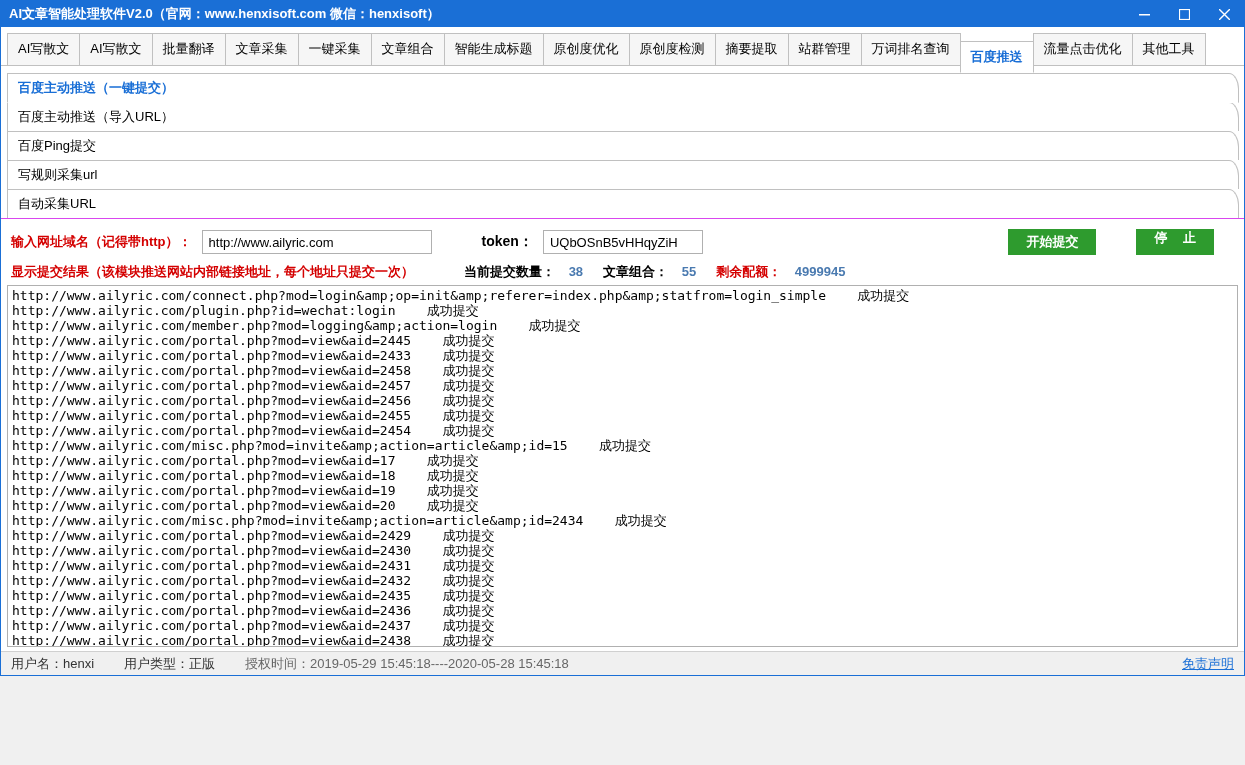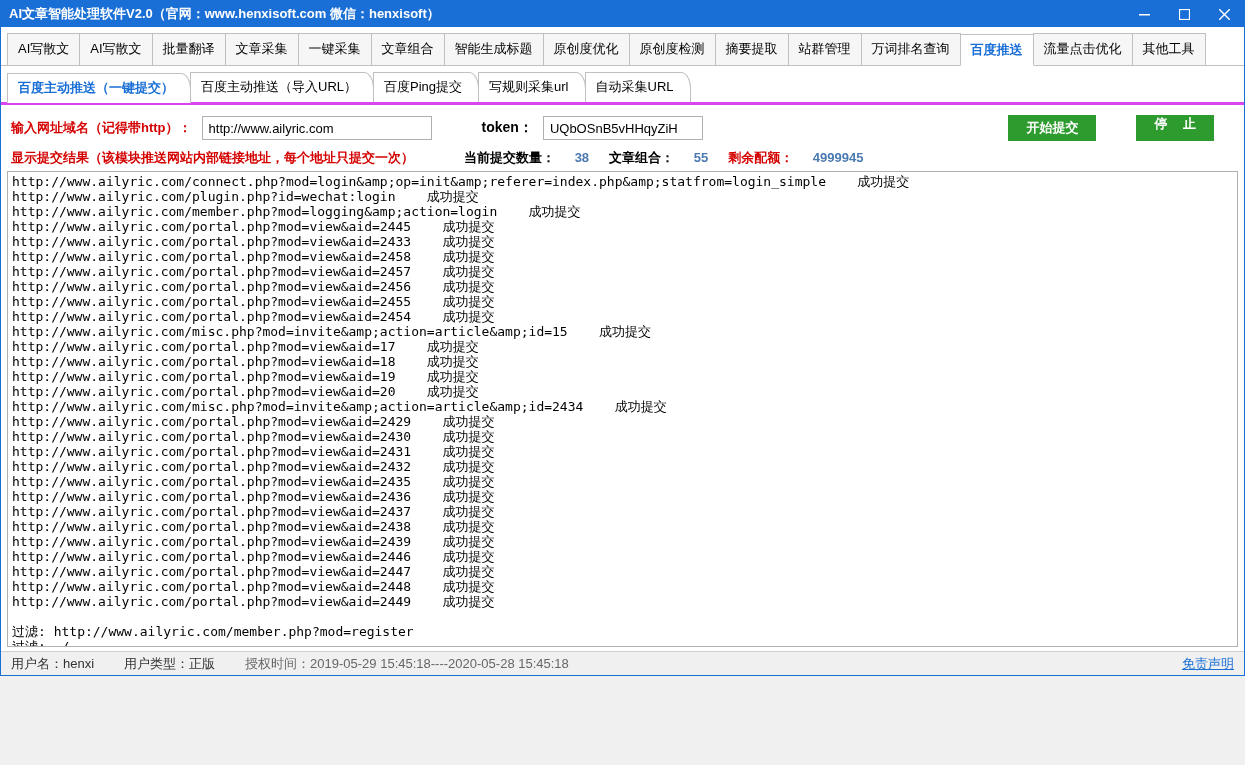--- a/index.html
+++ b/index.html
@@ -5,36 +5,36 @@
 * { margin:0; padding:0; box-sizing:border-box; }
 body { font-family:"Microsoft YaHei","SimSun",Arial,sans-serif; font-size:12px; background:#f0f0f0; }
 .window { width:1245px; height:676px; background:#fff; border:1px solid #1a6fd6; display:flex; flex-direction:column; }
 .titlebar { height:26px; background:#1a6fd6; color:#fff; display:flex; align-items:center; padding:0 0 0 8px; font-size:13px; font-weight:bold; }
 .titlebar .title { flex:1; }
 .win-btns { display:flex; height:100%; }
 .win-btn { width:40px; height:100%; display:flex; align-items:center; justify-content:center; color:#fff; cursor:pointer; }
 .win-btn svg { width:11px; height:11px; }
 .tabs-main { display:flex; background:#fff; border-bottom:1px solid #c0c0c0; padding:6px 6px 0 6px; gap:0; }
 .tab-main { padding:6px 10px; border:1px solid #c0c0c0; border-bottom:none; background:#f6f6f6; font-size:13px; cursor:pointer; margin-right:-1px; white-space:nowrap; }
-.tab-main.active { background:#fff; position:relative; top:1px; border-bottom:1px solid #fff; color:#1a6fd6; font-weight:bold; }
-.tabs-sub { display:flex; background:#fff; padding:6px 6px 0 6px; gap:0; border-bottom:3px solid #d946ef; }
+.tab-main.active { background:#fff; position:relative; top:8px; border-bottom:1px solid #fff; color:#1a6fd6; font-weight:bold; }
+.tabs-sub { display:flex; background:#fff; padding:6px 6px 0 6px; gap:0; border-bottom:1px solid #d946ef;flex-direction:column; }
 .tab-sub { padding:5px 16px 5px 10px; border:1px solid #c0c0c0; border-bottom:none; background:#fff; font-size:13px; cursor:pointer; margin-right:-1px; white-space:nowrap; border-top-right-radius:10px 16px; }
 .tab-sub.active { color:#1a6fd6; position:relative; top:1px; border-bottom:1px solid #fff; font-weight:bold; }
 .form-row { display:flex; align-items:center; padding:10px 10px 8px 10px; gap:10px; }
 .label-red { color:#d40000; font-weight:bold; font-size:13px; }
 .inp { border:1px solid #b0b0b0; height:24px; padding:2px 6px; font-size:13px; font-family:Liberation Sans, sans-serif; }
 .inp.domain { width:230px; }
 .inp.token { width:160px; }
 .btn { height:26px; padding:0 18px; border:none; cursor:pointer; color:#fff; font-size:13px; font-weight:bold; }
 .btn.start { background:#2e9b2e;text-align:right; }
 .btn.stop { background:#2e9b2e; letter-spacing:6px; padding:0 12px 12px 18px; }
 .status-row { display:flex; align-items:flex-start; padding:0 10px 4px 10px; gap:20px; font-size:13px; }
 .red-bold { color:#d40000; font-weight:bold; }
 .black-bold { color:#000; font-weight:bold; }
-.val-blue { color:#4a7ab0; font-weight:bold; margin-left:16px; }
+.val-blue { color:#4a7ab0; font-weight:bold; margin-left:10px; }
 .log-box { flex:1; margin:0 6px 4px 6px; border:1px solid #b0b0b0; background:#fff; overflow-y:scroll; font-family:"SimSun","NSimSun",monospace; font-size:13px; line-height:15px; padding:2px 4px; white-space:pre; position:relative; }
 .log-box::-webkit-scrollbar { width:17px; }
 .log-box::-webkit-scrollbar-track { background:#f0f0f0; border-left:1px solid #d0d0d0; }
 .log-box::-webkit-scrollbar-thumb { background:#c0c0c0; border:1px solid #a0a0a0; }
 .statusbar { height:24px; background:#f0f0f0; border-top:1px solid #d0d0d0; display:flex; align-items:center; padding:0 10px; font-size:13px; gap:30px; color:#333; }
 .statusbar .flex { flex:1; }
 .link-blue { color:#1a6fd6; text-decoration:underline; cursor:pointer; }
 </style>
 </head>
 <body>

